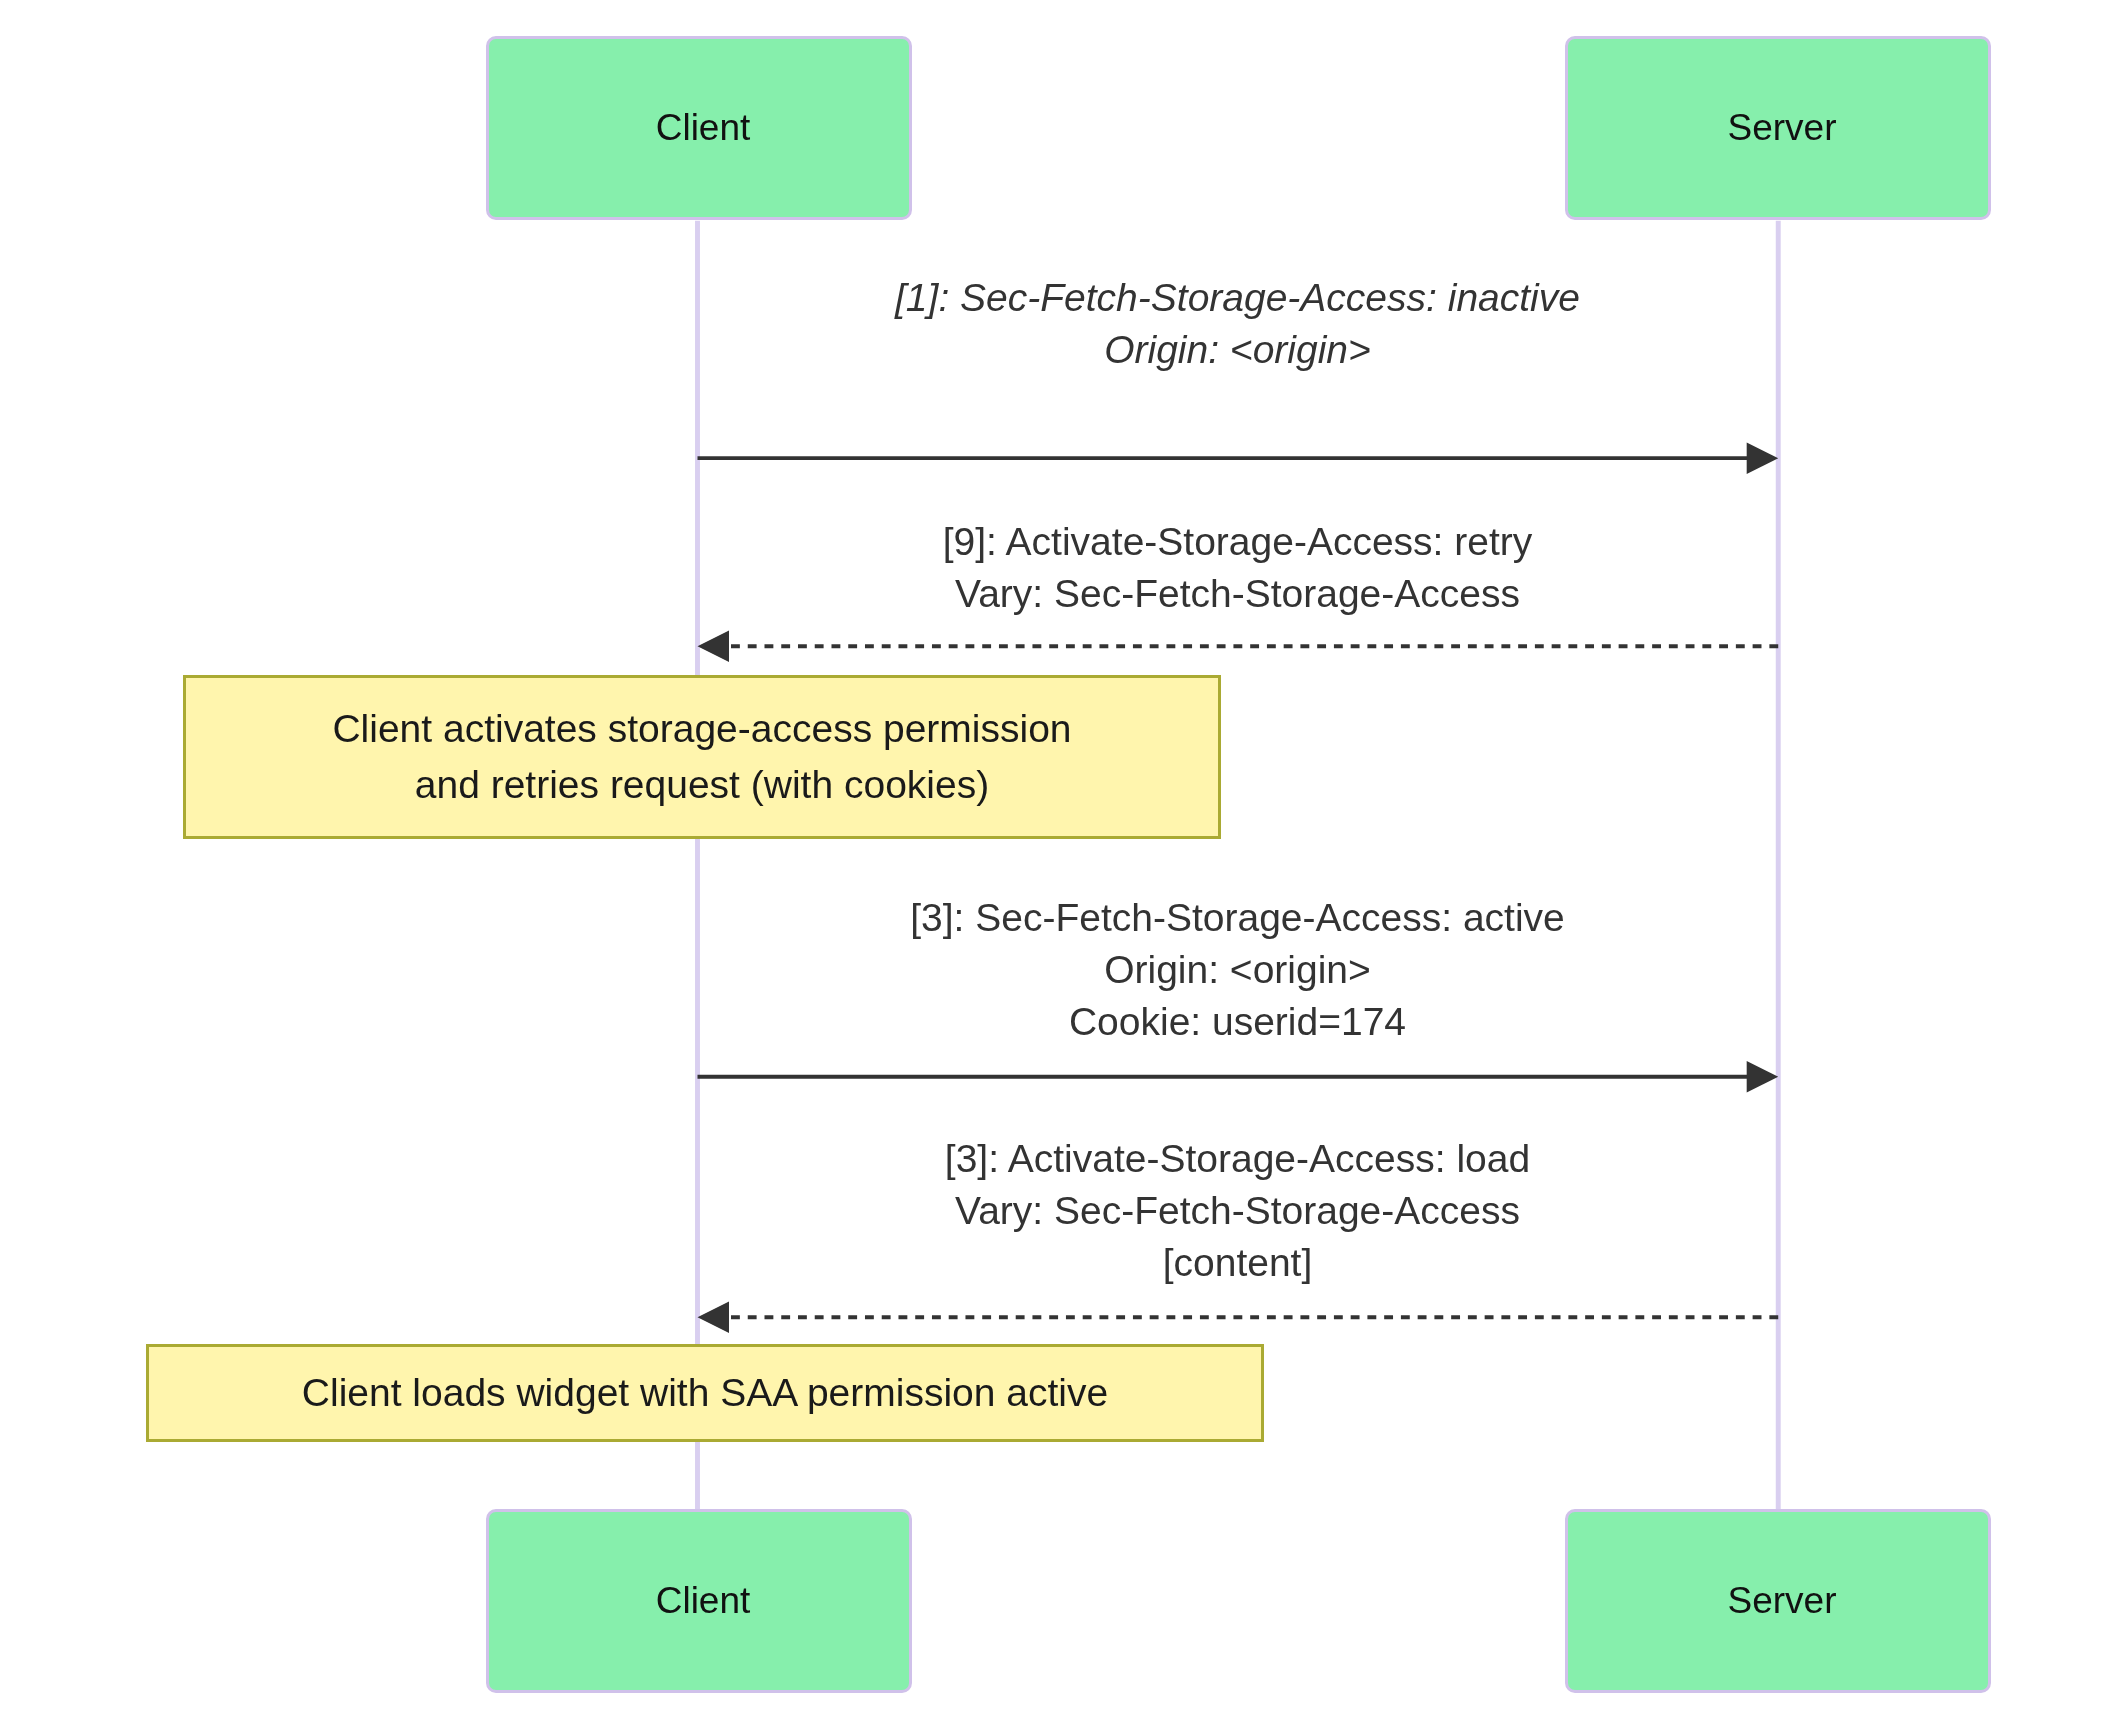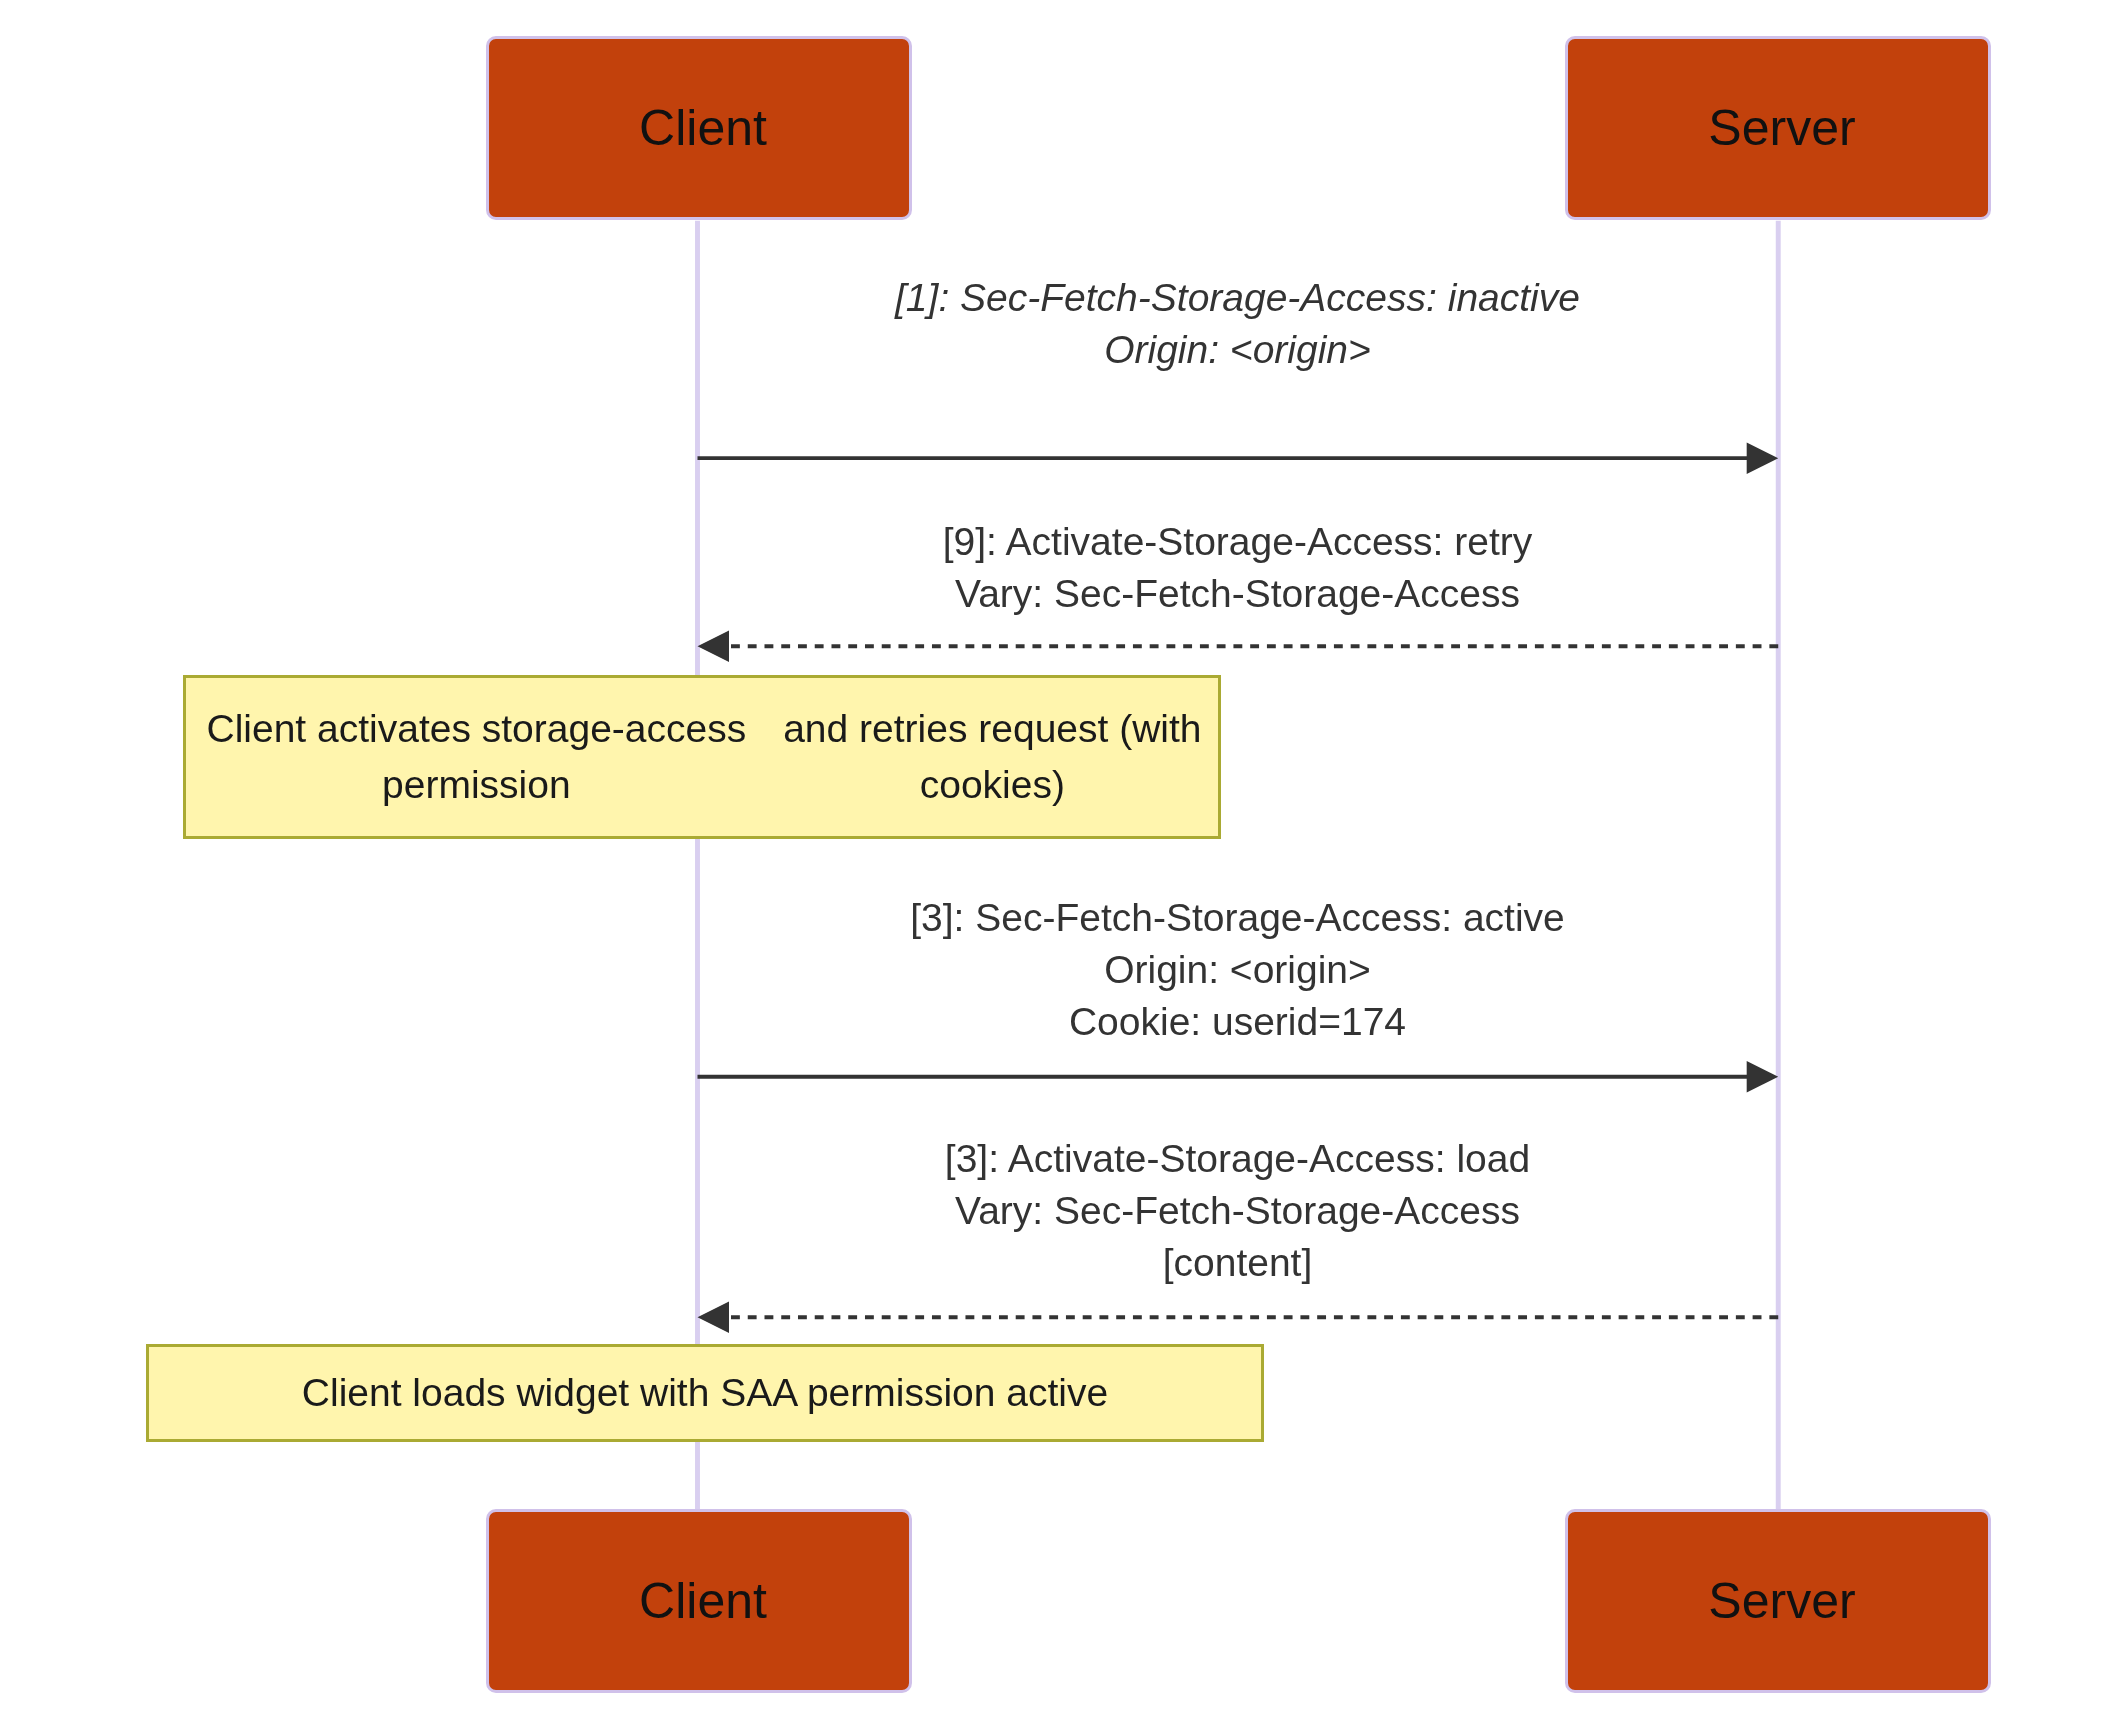--- a/index.html
+++ b/index.html
@@ -9,25 +9,25 @@
     font-family: "Liberation Sans", "DejaVu Sans", sans-serif;
     position: relative; overflow: hidden;
   }
   .stage { position: absolute; left: 0; top: 0; width: 2126px; height: 1732px; }
 
   svg.wires { position: absolute; left: 0; top: 0; z-index: 0; }
 
   .actor-box {
     position: absolute;
     width: 426px; height: 184px;
-    background: #c2410c;
+    background: #86efac;
     border: 3px solid #D0C1EA;
     border-radius: 9.9px;
     display: flex; align-items: center; justify-content: center;
-    font-size: 50px; color: #111111;
+    font-size: 37px; color: #111111;
     z-index: 2;
     box-sizing: border-box;
     padding-left: 8px;
   }
   #actor-client-top  { left: 486px;  top: 36px;  }
   #actor-server-top  { left: 1565px; top: 36px;  }
   #actor-client-bottom { left: 486px;  top: 1509px; }
   #actor-server-bottom { left: 1565px; top: 1509px; }
 
   .message {
@@ -40,21 +40,21 @@
   }
   #message-1 { top: 272px; font-style: italic; }
   #message-2 { top: 516px; }
   #message-3 { top: 892px; }
   #message-4 { top: 1133px; }
 
   .note {
     position: absolute;
     background: #FFF5AD;
     border: 3px solid #AAAA33;
-    display: flex; flex-direction: row;
+    display: flex; flex-direction: column;
     align-items: center; justify-content: center;
     text-align: center;
     font-size: 39px; line-height: 56px;
     color: #1a1a1a;
     z-index: 2;
     box-sizing: border-box;
   }
   #note-1 { left: 183px; top: 675px; width: 1038px; height: 164px; }
   #note-2 { left: 146px; top: 1344px; width: 1118px; height: 98px; justify-content: center; }
 </style>

